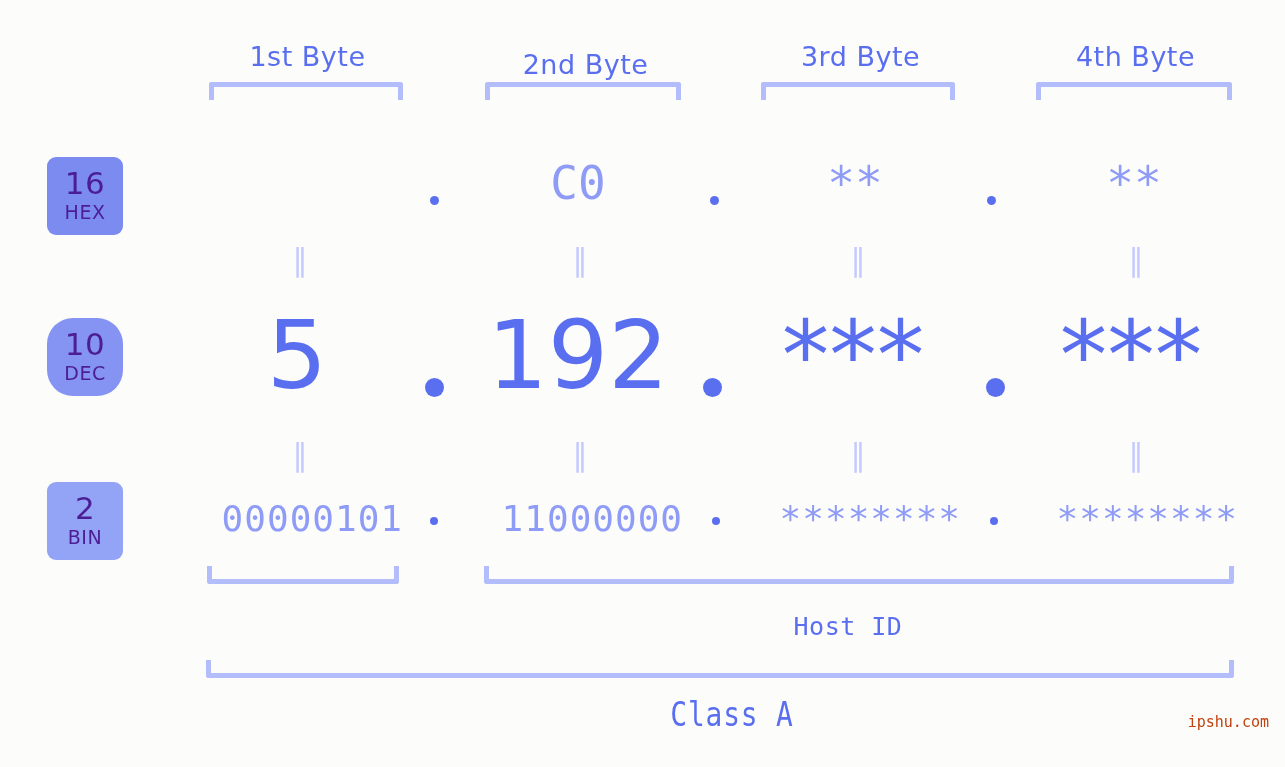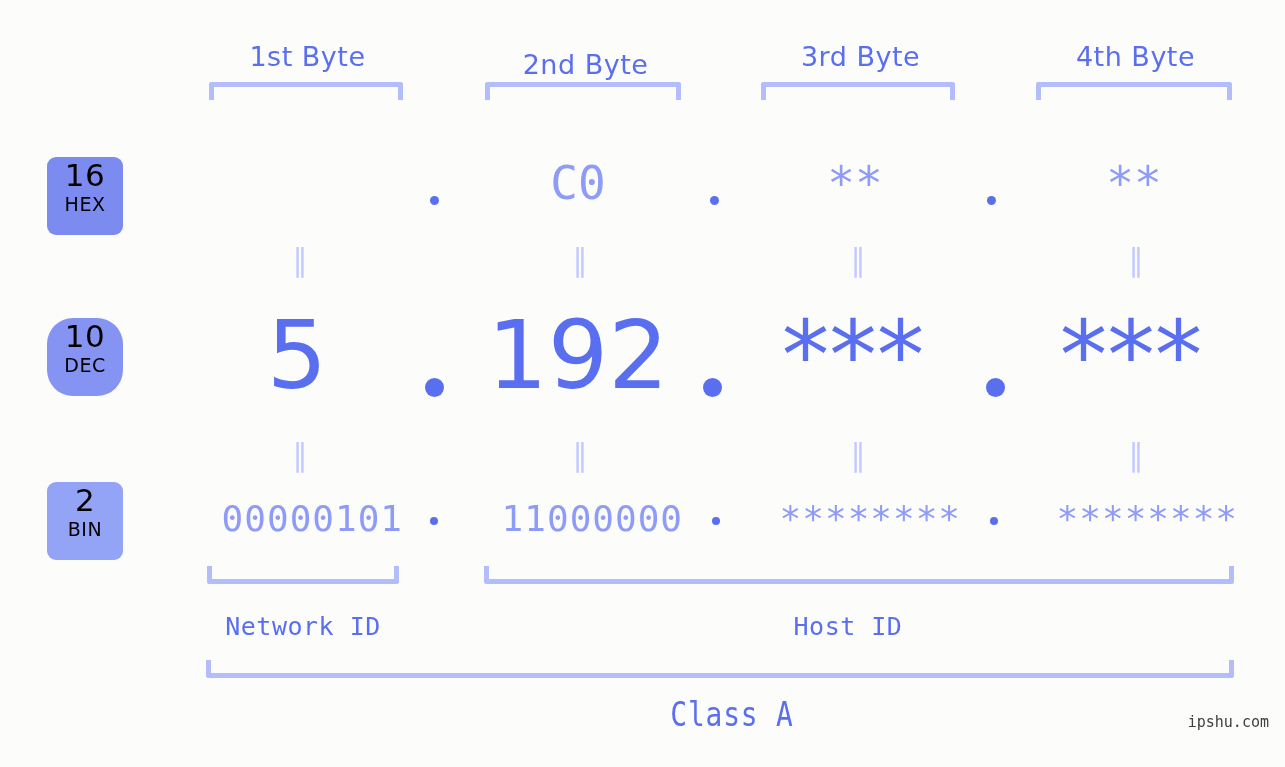--- a/index.html
+++ b/index.html
@@ -58,25 +58,25 @@
     box-sizing: border-box;
   }
 
   
   .base-badge {
     position: absolute;
     left: 47px;
     width: 76px;
     height: 78px;
     border-radius: 9px;
-    color: #000000;
+    color: #4c1d95;
     text-align: center;
     font-family: "DejaVu Sans", sans-serif;
     box-sizing: border-box;
-    padding-top: 0;
+    padding-top: 8px;
   }
   .base-badge .num {
     display: block;
     font-size: 31px;
     line-height: 36px;
     font-weight: 400;
     letter-spacing: 0.5px;
   }
   .base-badge .nam {
     display: block;
@@ -193,21 +193,21 @@
     transform-origin: center center;
   }
 
   
   .watermark {
     position: absolute;
     right: 16px;
     top: 713px;
     font-family: "DejaVu Sans Mono", monospace;
     font-size: 15px;
-    color: #404040;
+    color: #c2410c;
     letter-spacing: 0px;
     white-space: nowrap;
   }
 </style>
 </head>
 <body>
 
 <div id="stage">
 
   <div class="byte-label" style="left:200px; width:215px;">1st Byte</div>
@@ -260,21 +260,20 @@
 
   <div class="bin-val" style="left:198px; width:205px;">00000101</div>
   <div class="bin-dot" style="left:430px;"></div>
   <div class="bin-val" style="left:478px; width:205px;">11000000</div>
   <div class="bin-dot" style="left:712px;"></div>
   <div class="bin-val" style="left:756px; width:205px;">********</div>
   <div class="bin-dot" style="left:990px;"></div>
   <div class="bin-val" style="left:1033px; width:205px;">********</div>
 
   <div class="bracket-bottom" style="left:207px; top:566px; width:192px;"></div>
-  <div class="id-label" style="left:203px; width:200px;">Network ID</div>
 
   <div class="bracket-bottom" style="left:484px; top:566px; width:750px;"></div>
   <div class="id-label" style="left:748px; width:200px;">Host ID</div>
 
   <div class="bracket-bottom" style="left:206px; top:660px; width:1028px;"></div>
   <div class="class-label" style="left:632px; width:200px;">Class A</div>
 
   <div class="watermark">ipshu.com</div>
 
 </div>

